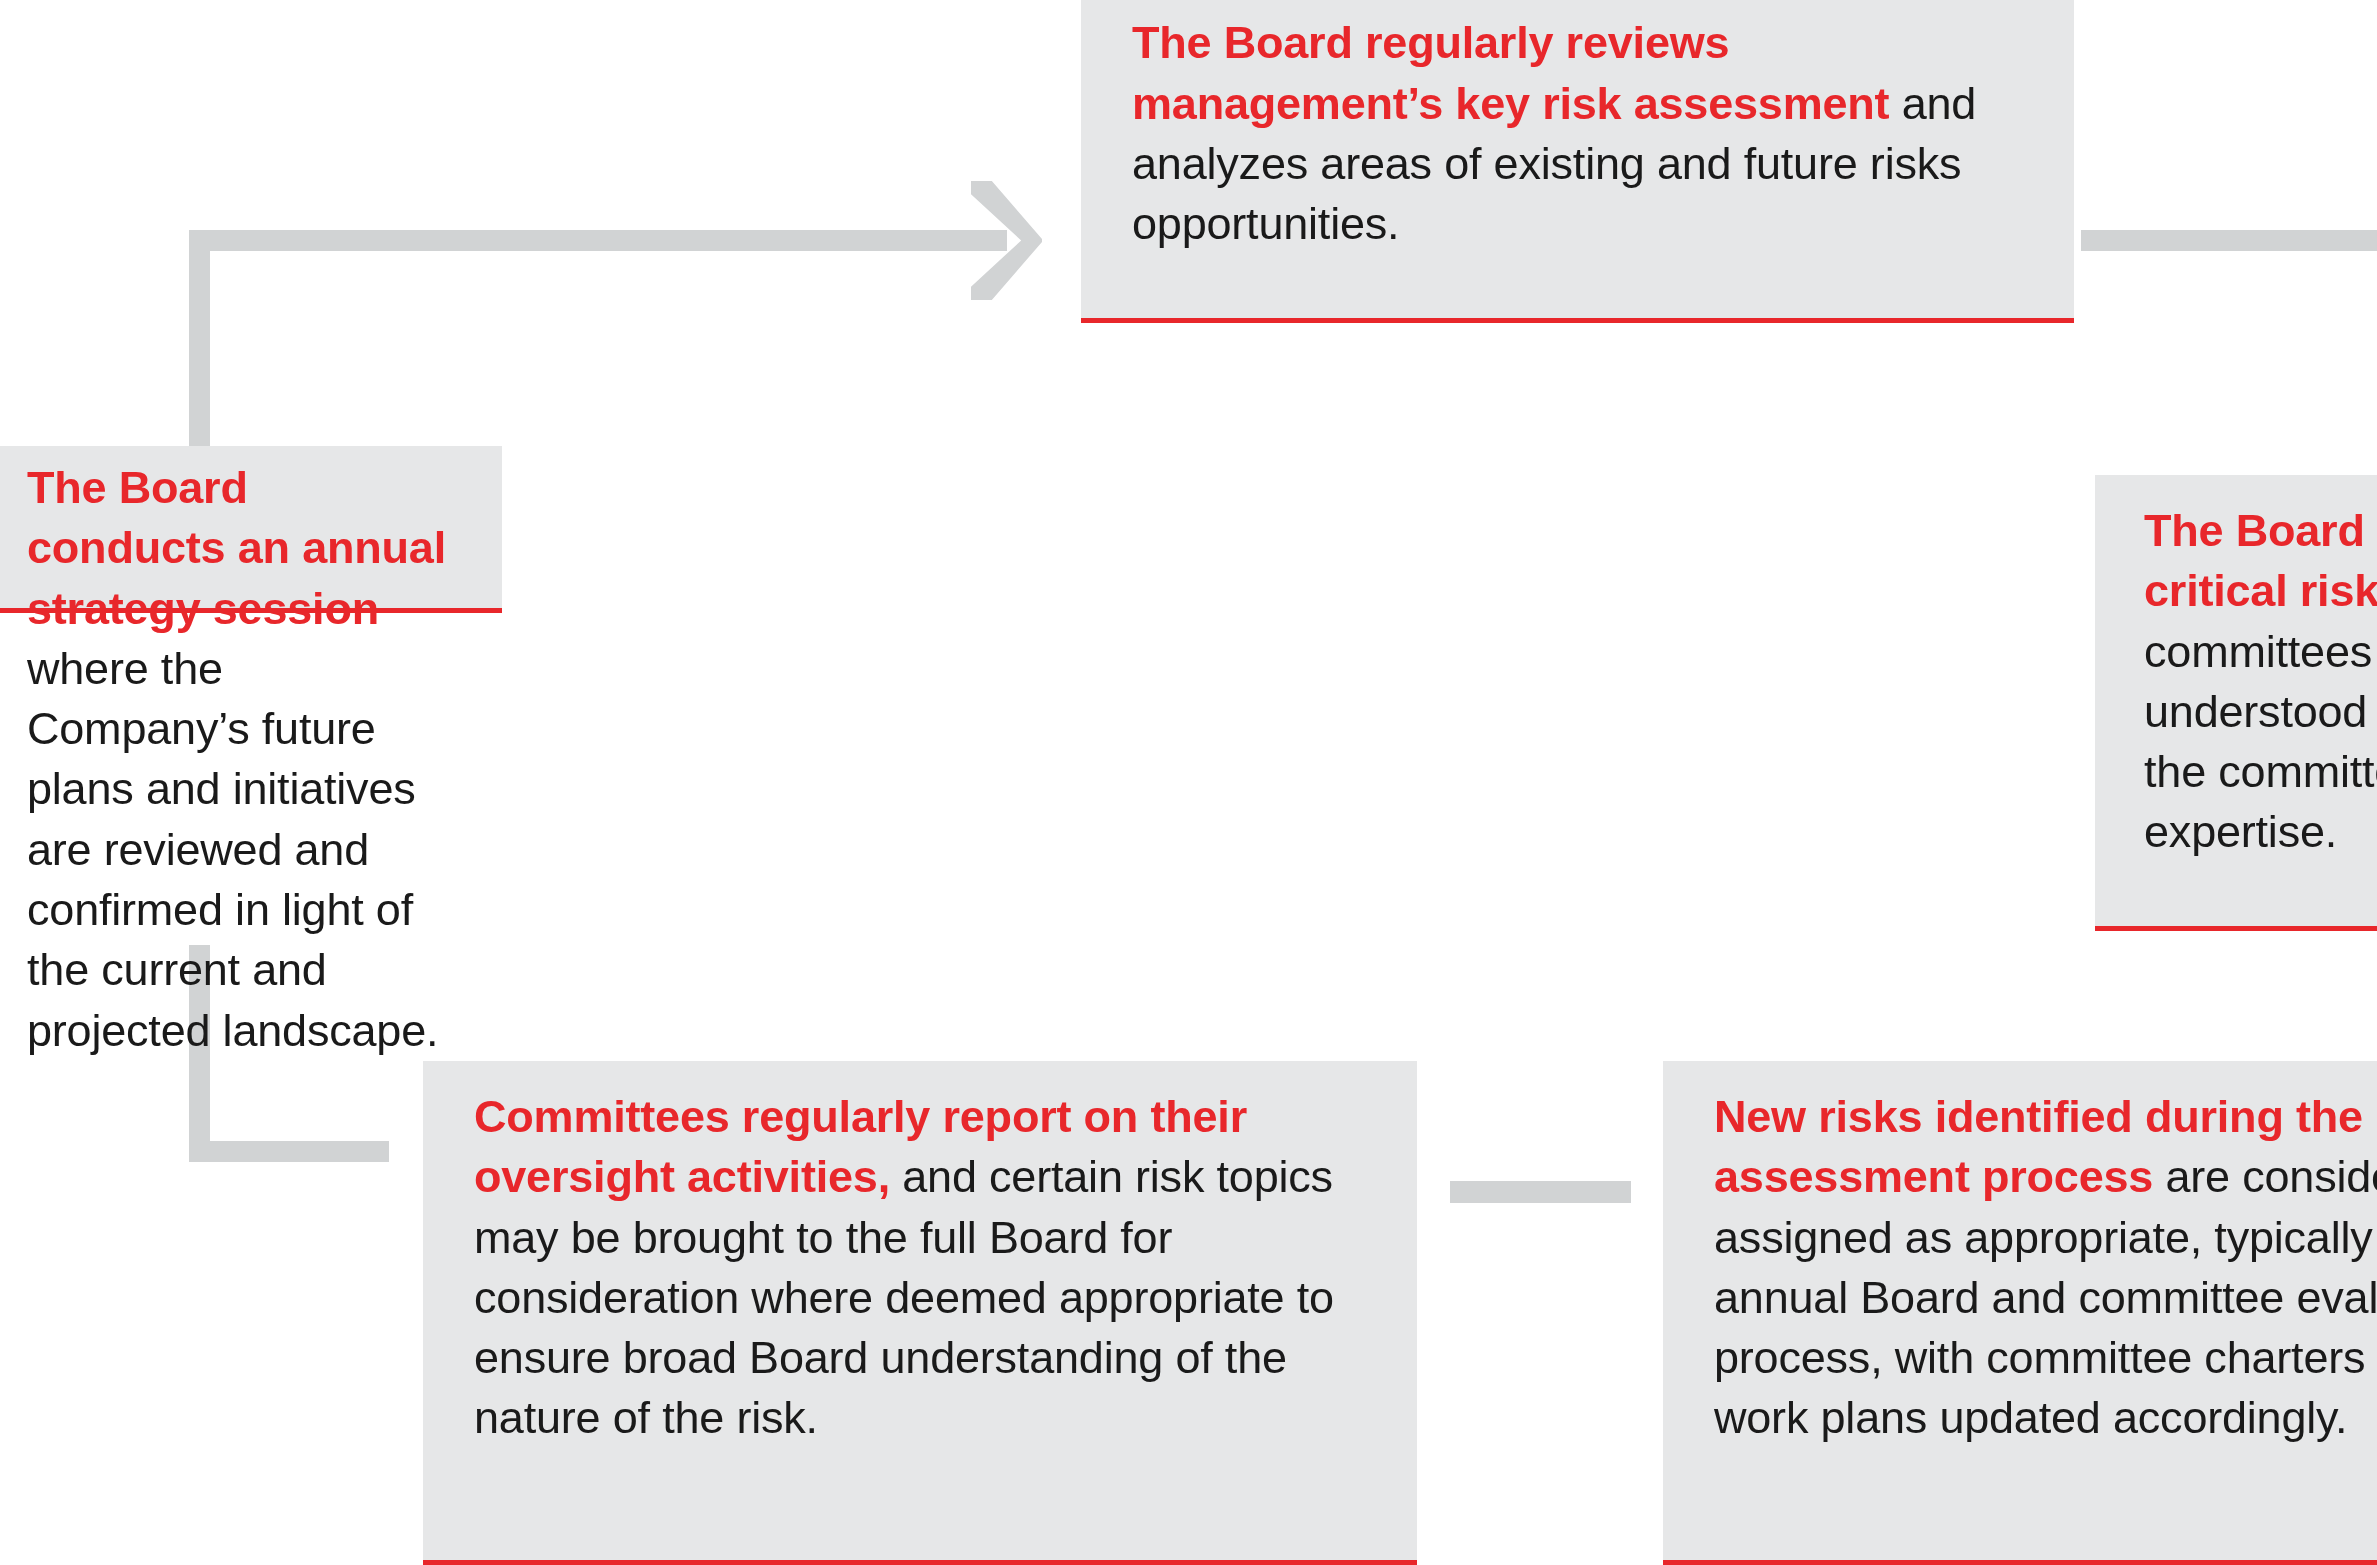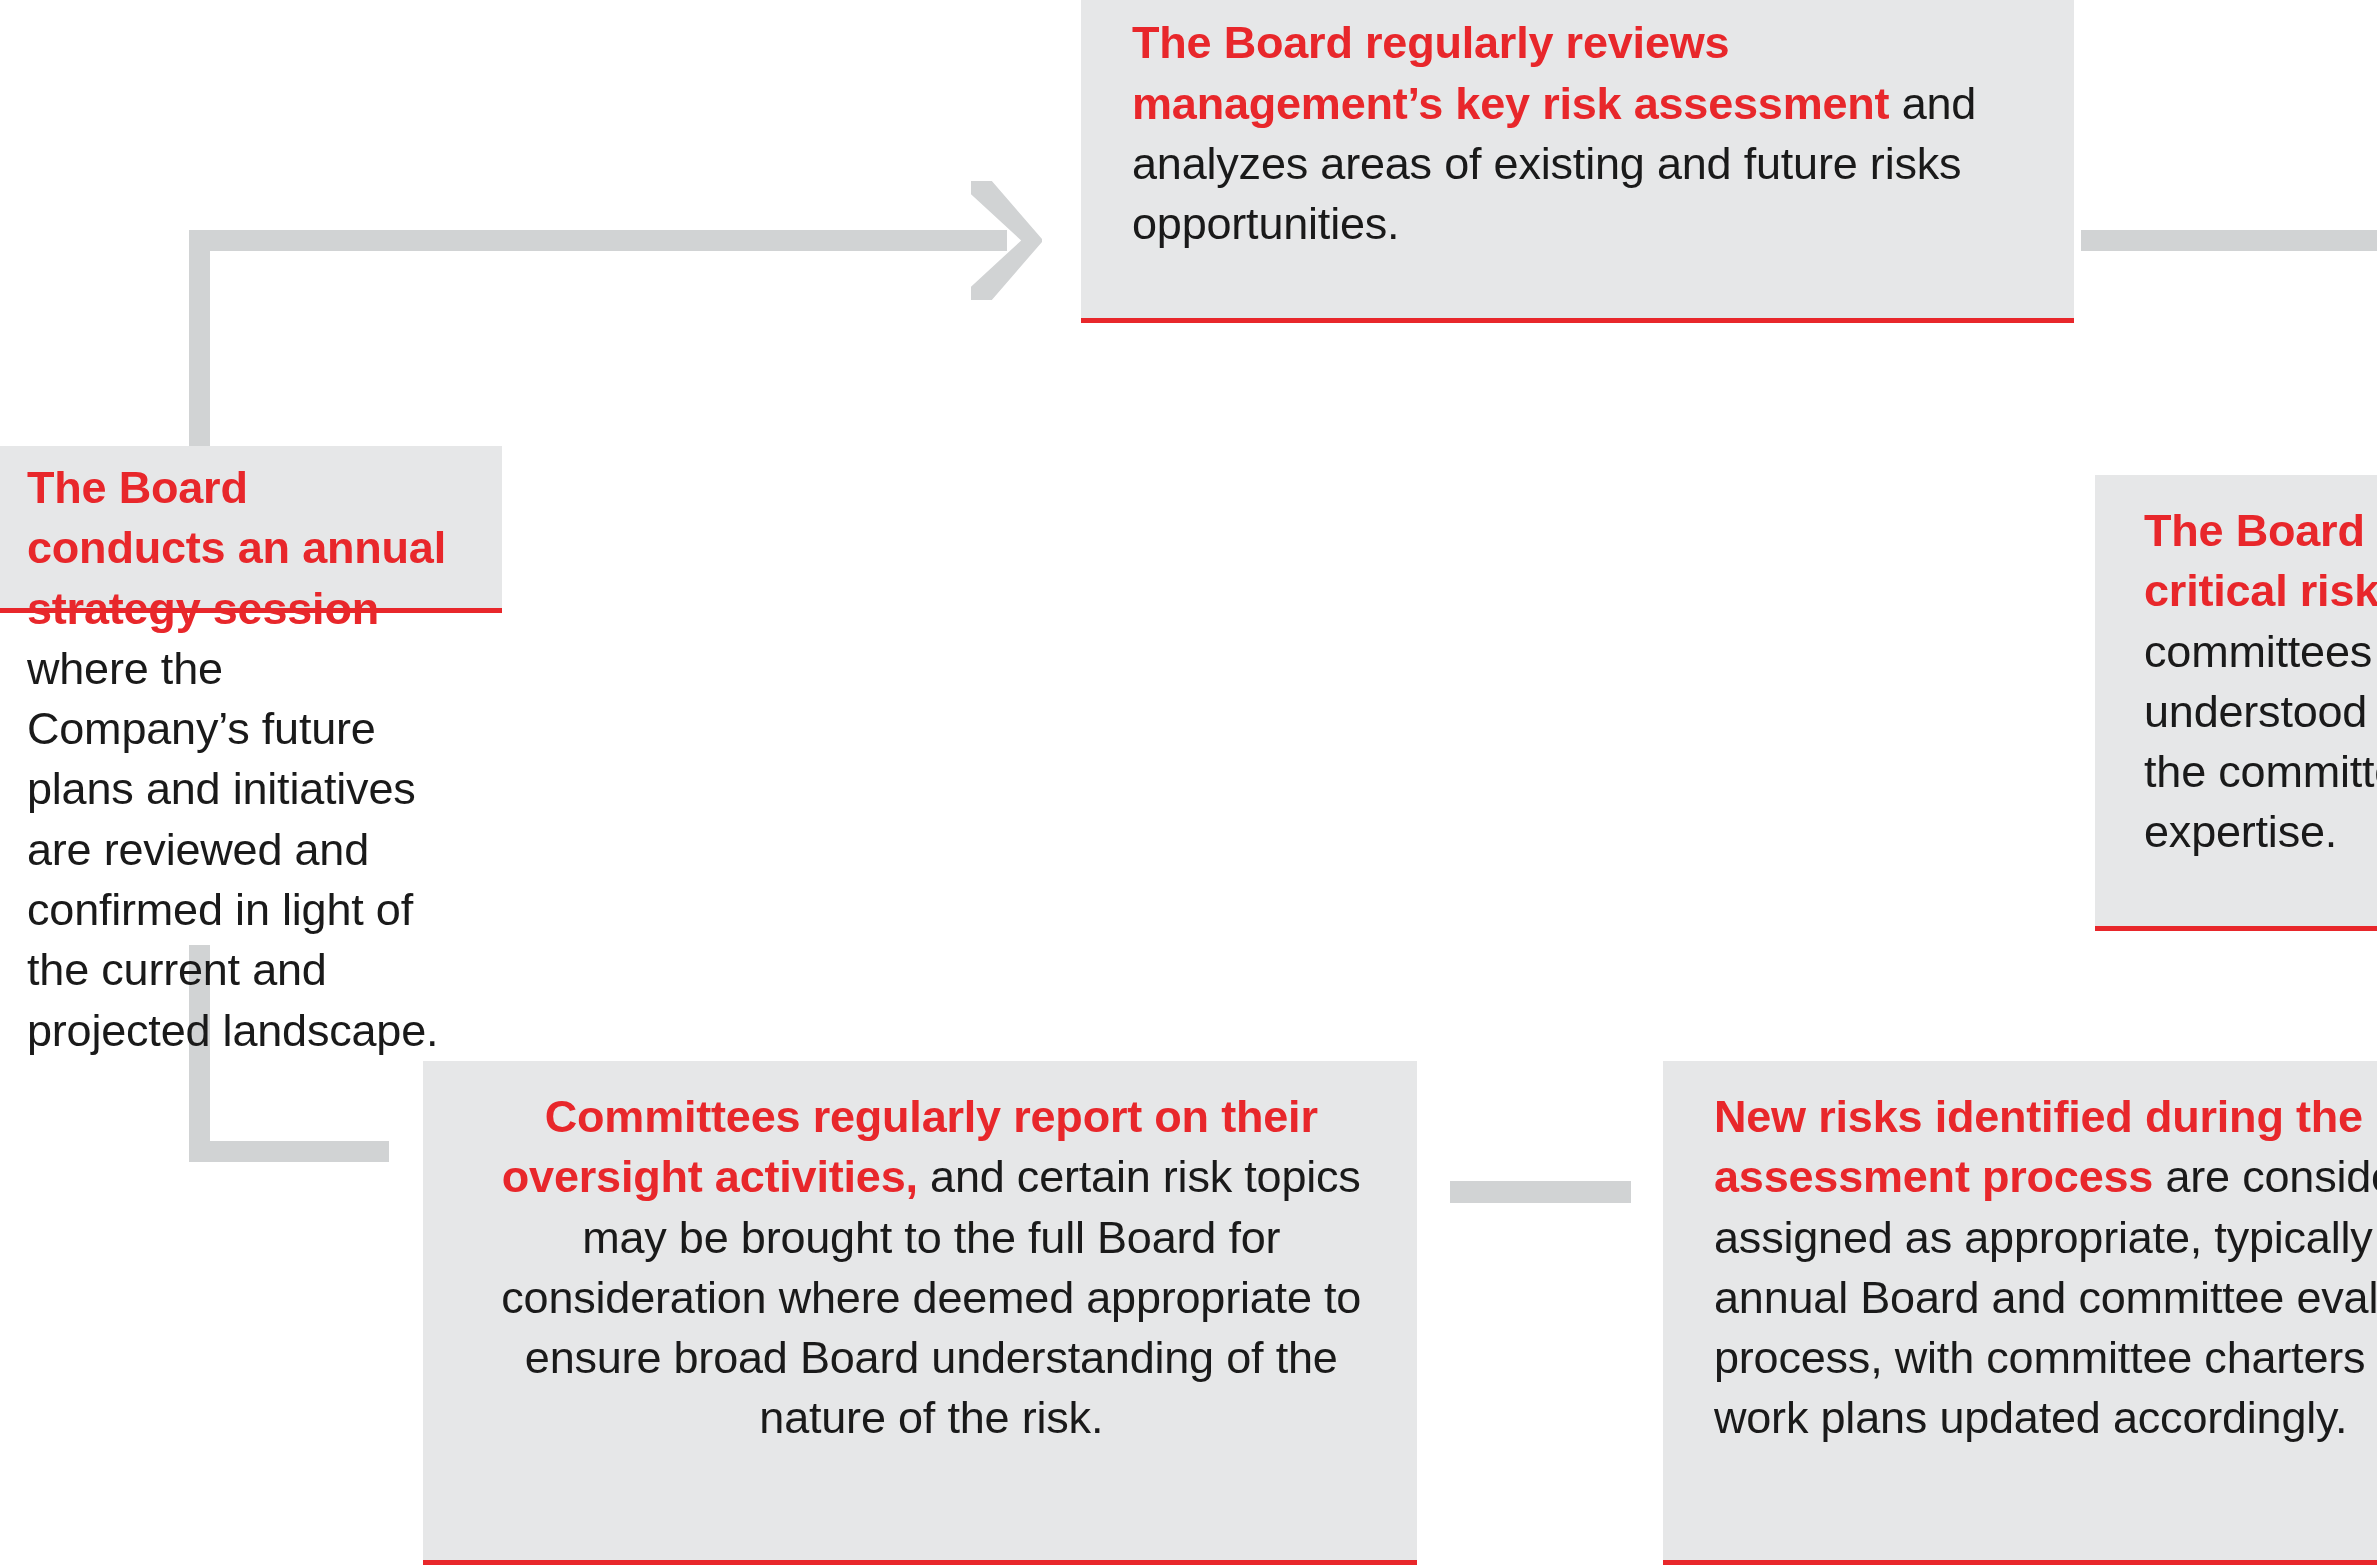--- a/index.html
+++ b/index.html
@@ -44,21 +44,21 @@
   #box-top .txt { padding:13.3px 57px 0 51px; }
 
   #box-left      { left:0px;    top:446px;  width:502px; height:165px; }
   #box-left      { height:167px; }
   #box-left .txt { padding:12px 52px 0 27px; }
 
   #box-right      { left:2095px; top:475px; width:993px; height:456px; }
   #box-right .txt { padding:26px 28.5px 0 49px; }
 
   #box-bl      { left:423px;  top:1061px; width:994px; height:504px; }
-  #box-bl .txt { padding:26px 28.5px 0 51px;text-align:center; }
+  #box-bl .txt { padding:26px 28.5px 0 51px; }
 
   #box-br      { left:1663px; top:1061px; width:989px; height:504px; }
   #box-br .txt { padding:26px 19px 0 51px; }
 
   
   .conn{ position:absolute; background:#d1d3d4; }
 
   
   #conn-tl-v { left:189px;  top:230px;  width:21px;  height:216px; }
   #conn-tl-h { left:189px;  top:230px;  width:818px;height:21px;  }

